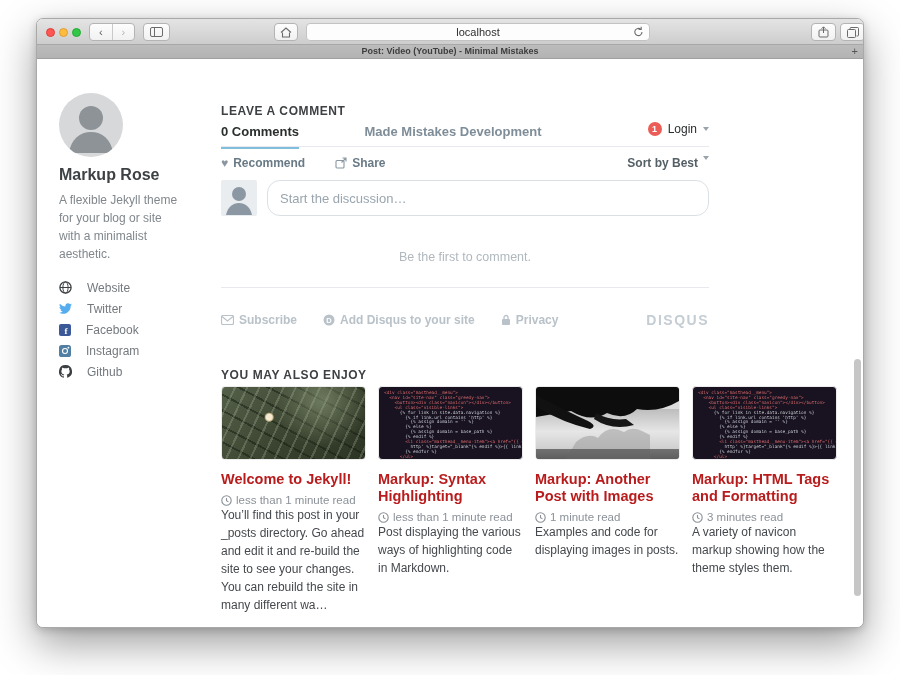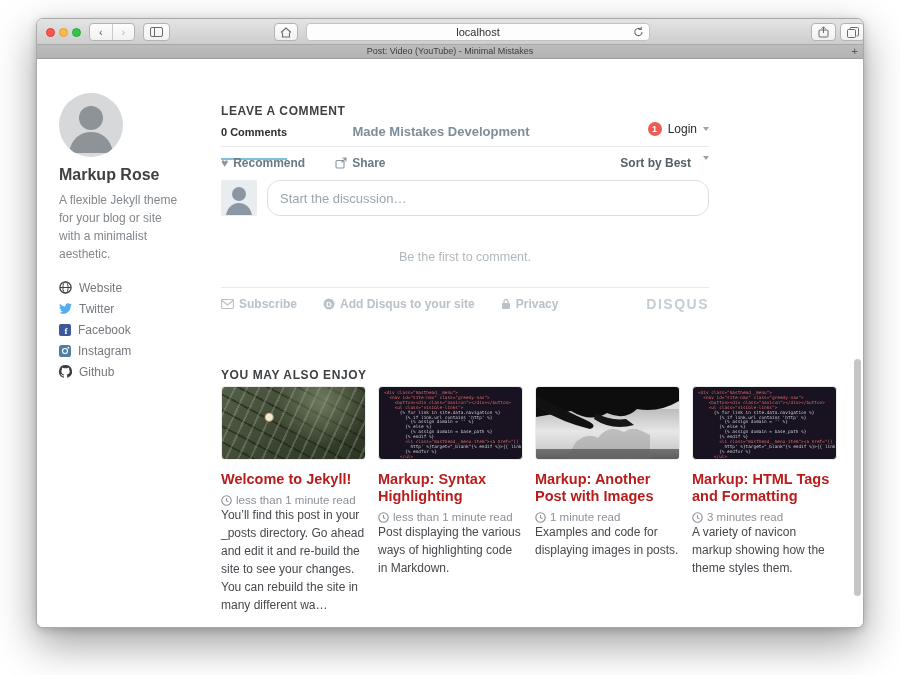--- a/index.html
+++ b/index.html
@@ -24,62 +24,62 @@
   #home-btn { left:237px; width:24px; }
   #url-bar { position:absolute; left:269px; top:4px; width:344px; height:18px; background:#fdfdfd;
     border:1px solid #c3c3c3; border-radius:4px; }
   #url-text { position:absolute; left:0; right:0; top:2px; text-align:center; font-size:11px; color:#2e2e2e; }
   #refresh-icon { position:absolute; right:5px; top:2px; color:#6d6d6d; }
   #share-btn { left:774px; width:25px; }
   #tabs-btn { left:803px; width:25px; }
 
   #tabbar { position:absolute; left:0; top:26px; width:100%; height:14px;
     background:linear-gradient(#bcbcbc,#b3b3b3); border-bottom:1px solid #9f9f9f; }
-  #tab-title { position:absolute; left:0; right:0; top:1px; text-align:center; font-size:9px; color:#3d3d3d; }
+  #tab-title { position:absolute; left:0; right:0; top:1px; text-align:center; font-size:9px; color:#3d3d3d;font-weight:bold; }
   #newtab-btn { position:absolute; right:5px; top:0; font-size:11px; color:#555; line-height:13px; }
 
   
   #content { position:absolute; left:0; top:41px; width:100%; height:569px; background:#fff; }
 
   
   #author { position:absolute; left:22px; top:33px; width:140px; }
   #avatar { width:64px; height:64px; border-radius:50%; background:#d6d8da; overflow:hidden; }
   #author-name { margin-top:9px; font-size:16px; font-weight:bold; color:#3d4144; }
   #author-bio { margin-top:7px; font-size:12px; line-height:1.5; color:#81878c; width:126px; }
   #author-links { margin-top:18px; list-style:none; }
-  #author-links li { display:flex; align-items:center; gap:7px; margin-bottom:8px; font-size:12px; color:#74797e; height:13px; }
+  #author-links li { display:flex; align-items:center; gap:15px; margin-bottom:8px; font-size:12px; color:#74797e; height:13px; }
   #author-links li svg, #author-links li .sq { flex:0 0 auto; }
 
   
   #main { position:absolute; left:184px; top:0; width:616px; }
   .sec-heading { font-size:12px; font-weight:bold; letter-spacing:.6px; color:#3d4144; }
   #lc-heading { position:absolute; top:44px; }
 
   .disqus { width:488px; position:absolute; }
   #dq-tabs { top:62px; height:25px; border-bottom:1px solid #e7e9ee; }
-  #dq-count { display:inline-block; font-size:11px; font-weight:bold; color:#2a2e2e; padding-bottom:20px;
+  #dq-count { display:inline-block; font-size:13px; font-weight:bold; color:#2a2e2e; padding-bottom:8px;
     border-bottom:2px solid #80bedd; }
   #dq-forum { display:inline-block; font-size:13px; font-weight:bold; color:#7e8d98; margin-left:28px;padding-left:33px; }
   #dq-login { position:absolute; right:0; top:0; display:flex; align-items:center; gap:6px; }
   #dq-badge { width:14px; height:14px; border-radius:50%; background:#ec5d57; color:#fff; font-size:9px;
     font-weight:bold; text-align:center; line-height:14px; }
   #dq-login-label { font-size:12px; font-weight:normal; color:#2a2e2e; }
   .caret { width:0; height:0; border-left:3.5px solid transparent; border-right:3.5px solid transparent;
     border-top:4px solid #9aa3aa; }
   #dq-actions { top:96px; height:14px; display:flex; gap:30px; font-size:12px; font-weight:bold; color:#687a86; }
   .dq-act { display:flex; align-items:center; gap:5px; }
-  #dq-sort { position:absolute; right:0; top:0; display:flex; align-items:flex-start; gap:12px; font-size:12px; font-weight:bold; color:#556066; }
+  #dq-sort { position:absolute; right:0; top:0; display:flex; align-items:flex-start; gap:5px; font-size:12px; font-weight:bold; color:#556066; }
   #dq-compose { top:120px; display:flex; gap:10px; }
   #dq-avatar { width:36px; height:36px; background:#e9edf0; overflow:hidden; border-radius:2px; }
   #dq-input { flex:1; height:36px; border:1px solid #dadfe4; border-radius:13px; font-size:13px; color:#444;
     padding:0 12px; outline:none; font-family:inherit; }
   #dq-input::placeholder { color:#9aa5ae; }
   #dq-empty { top:190px; text-align:center; font-size:12.5px; color:#b0b8be; }
   #dq-divider { top:227px; border-top:1px solid #e7e9ee; }
-  #dq-footer { top:236px; display:flex; align-items:center; gap:26px; font-size:12px; font-weight:bold; color:#b9c2c9; }
+  #dq-footer { top:252px; display:flex; align-items:center; gap:26px; font-size:12px; font-weight:bold; color:#b9c2c9; }
   .dq-foot { display:flex; align-items:center; gap:5px; }
   #dq-brand { margin-left:auto; font-size:14px; font-weight:bold; letter-spacing:1.5px; color:#c4cdd3; }
 
   
   #related-heading { position:absolute; top:308px; }
   #cards { position:absolute; top:326px; display:flex; gap:12px; width:616px; }
   .card { width:145px; }
   .card-img { width:145px; height:74px; border-radius:4px; overflow:hidden; position:relative; border:1px solid #ececec; }
   .img-moss { background:
       radial-gradient(circle 5px at 33% 42%, #f5ead0 0 3px, #b9a87e 4px, transparent 5px),

